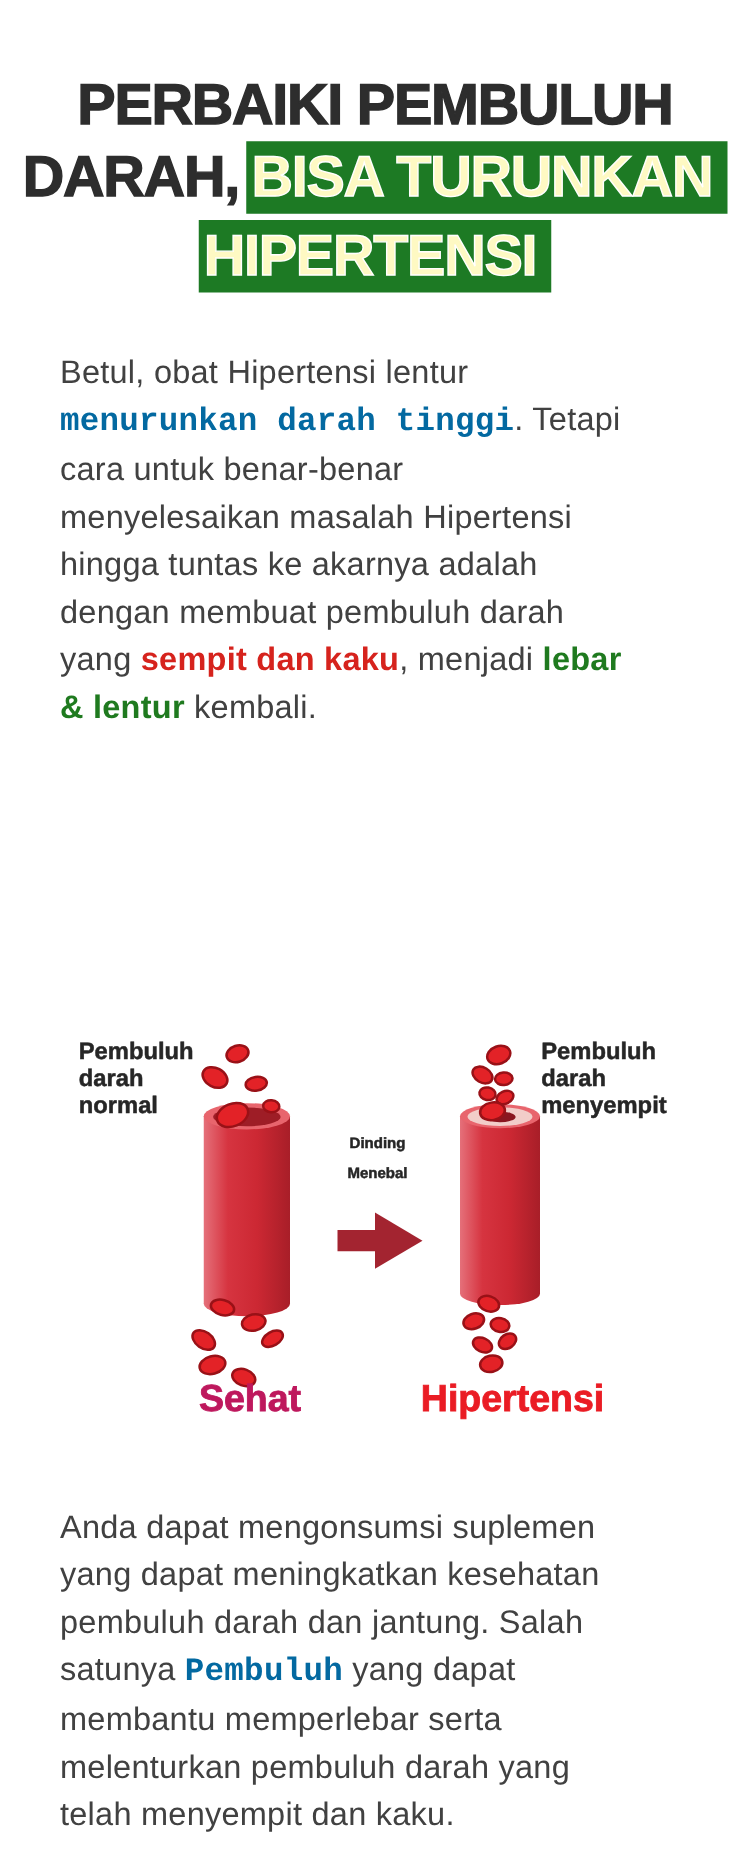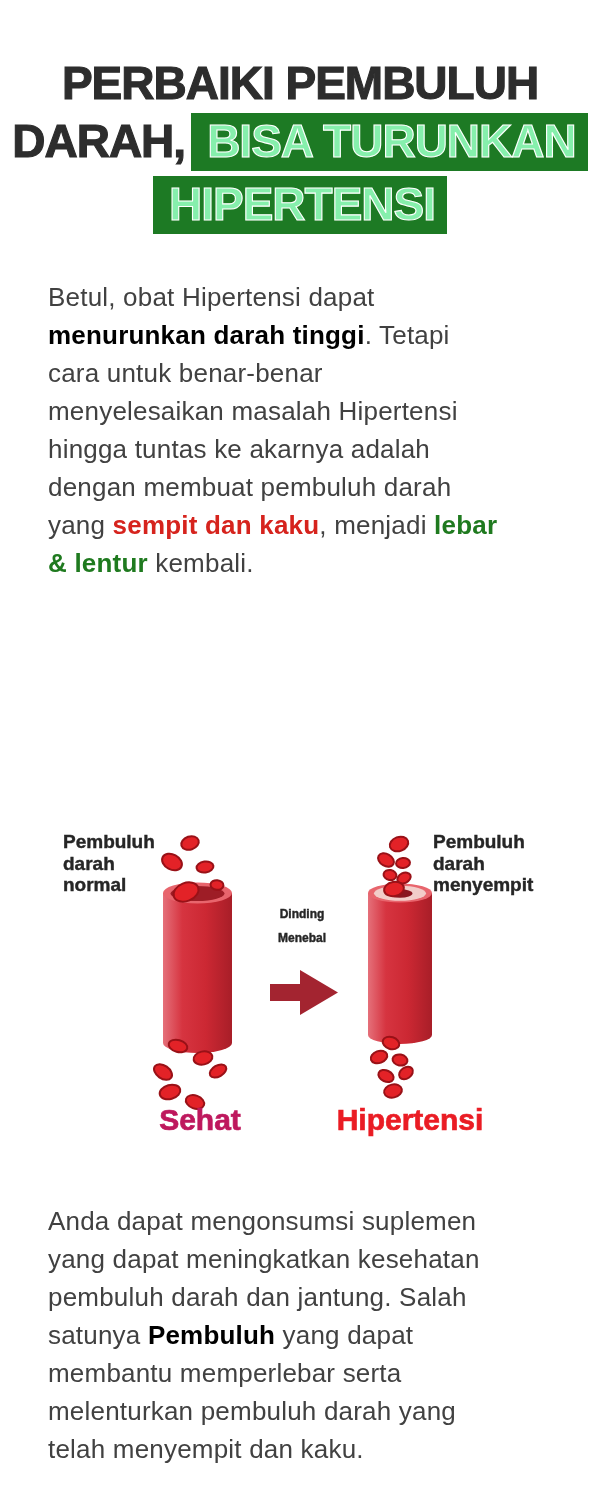--- a/index.html
+++ b/index.html
@@ -12,36 +12,36 @@
   .headline{
     position:absolute;top:58px;left:0;width:600px;
     display:flex;flex-direction:column;align-items:center;gap:5px;
     text-align:center;
   }
   .headline-line{
     font-size:46px;font-weight:bold;letter-spacing:-1px;line-height:50px;
     color:#2d2d2d;-webkit-text-stroke:1.1px currentColor;white-space:nowrap;text-align:right;
   }
   .hl-highlight{
-    display:inline-block;background:#1d7a24;color:#86efac;
+    display:inline-block;background:#1d7a24;color:#fef9c3;
     -webkit-text-stroke:1.1px #ffffff;
-    padding:3px 12px 5px 16px;margin-left:6px;
+    padding:3px 12px 5px 4px;margin-left:6px;
   }
   .hl-highlight.solo{margin-left:0;}
   
   .para{
     position:absolute;left:48px;width:530px;
     font-size:26px;line-height:38px;color:#414141;
     white-space:pre-wrap;letter-spacing:0.2px;
   }
   #para1{top:252px;}
   #para2{top:594px;}
   #para3{top:1176px;}
   .seg-plain{color:#414141;}
-  .seg-bold{font-weight:bold;color:#000000;}
+  .seg-bold{font-weight:bold;color:#0369a1;font-family:Liberation Mono, monospace;}
   .seg-red{font-weight:bold;color:#d6231d;}
   .seg-green{font-weight:bold;color:#1f7a1f;}
   
   #diagram{position:absolute;top:815px;left:0;width:508px;height:340px;}
   #vessel-svg{position:absolute;top:0;left:0;}
   .vessel-label{
     position:absolute;font-size:19px;font-weight:bold;line-height:21.5px;
     color:#262626;-webkit-text-stroke:0.4px currentColor;white-space:pre-line;
   }
   #label-left{left:63px;top:16px;}
@@ -68,21 +68,21 @@
       <span>PERBAIKI PEMBULUH</span>
     </div>
     <div class="headline-line">
       <span>DARAH,</span><span class="hl-highlight">BISA TURUNKAN</span>
     </div>
     <div class="headline-line">
       <span class="hl-highlight solo">HIPERTENSI</span>
     </div>
   </div>
 
-  <p class="para" id="para1"><span class="seg-plain">Betul, obat Hipertensi dapat
+  <p class="para" id="para1"><span class="seg-plain">Betul, obat Hipertensi lentur
 </span><span class="seg-bold">menurunkan darah tinggi</span><span class="seg-plain">. Tetapi
 cara untuk benar-benar
 menyelesaikan masalah Hipertensi
 hingga tuntas ke akarnya adalah
 dengan membuat pembuluh darah
 yang </span><span class="seg-red">sempit dan kaku</span><span class="seg-plain">, menjadi </span><span class="seg-green">lebar
 &amp; lentur</span><span class="seg-plain"> kembali.</span></p>
 
 
   <div id="diagram">

